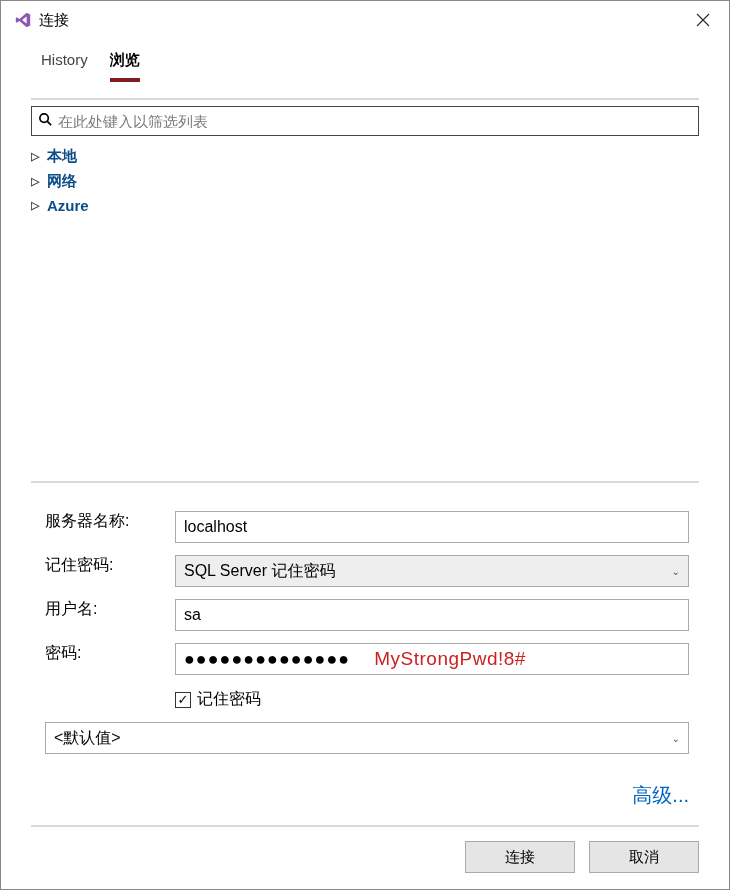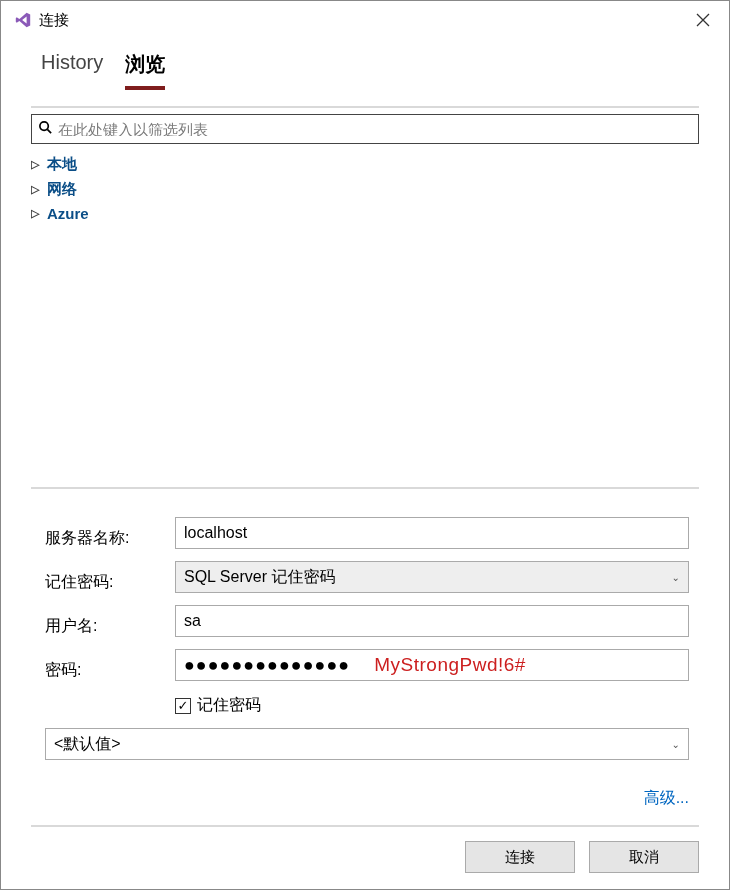--- a/index.html
+++ b/index.html
@@ -48,21 +48,21 @@
       justify-content: center;
       font-size: 18px;
       cursor: pointer;
     }
     .tabs {
       display: flex;
       gap: 22px;
       padding: 12px 40px 0 40px;
     }
     .tab {
-      font-size: 20px;
+      font-size: 15px;
       padding: 2px 0 8px 0;
       cursor: pointer;
       color: #444;
     }
     .tab.active {
       font-weight: 600;
       border-bottom: 4px solid #7f1d1d;
       color: #000;
     }
     .hr-top {
@@ -116,21 +116,21 @@
     .hr-mid {
       border: none;
       border-top: 2px solid #d9d9d9;
       margin: 0 30px;
     }
     .form {
       padding: 28px 40px 10px 44px;
     }
     .row {
       display: flex;
-      align-items: flex-end;
+      align-items: flex-start;
       margin-bottom: 12px;
     }
     .row .label {
       width: 130px;
       font-size: 16px;
     }
     .row .field {
       flex: 1;
     }
     .field input[type="text"],
@@ -182,21 +182,21 @@
       font-size: 16px;
       margin-top: 2px;
     }
     .advanced {
       text-align: right;
       margin: 6px 40px 0 0;
     }
     .advanced a {
       color: #0066c0;
       text-decoration: none;
-      font-size: 16px;
+      font-size: 20px;
     }
     .hr-bot {
       border: none;
       border-top: 2px solid #d9d9d9;
       margin: 16px 30px 0 30px;
     }
     .buttons {
       display: flex;
       justify-content: flex-end;
       gap: 14px;
@@ -289,21 +289,21 @@
       <div class="label">用户名:</div>
       <div class="field">
         <input type="text" value="sa" style="">
       </div>
     </div>
     <div class="row">
       <div class="label">密码:</div>
       <div class="field">
         <div class="pwd-box">
           <span class="dots">●●●●●●●●●●●●●●</span>
-          <span class="overlay-pwd">MyStrongPwd!6#</span>
+          <span class="overlay-pwd">MyStrongPwd!8#</span>
         </div>
       </div>
     </div>
     <div class="row">
       <div class="label"></div>
       <div class="field">
         <div class="remember">
           <span class="chk">✓</span>
           <span>记住密码</span>
         </div>

